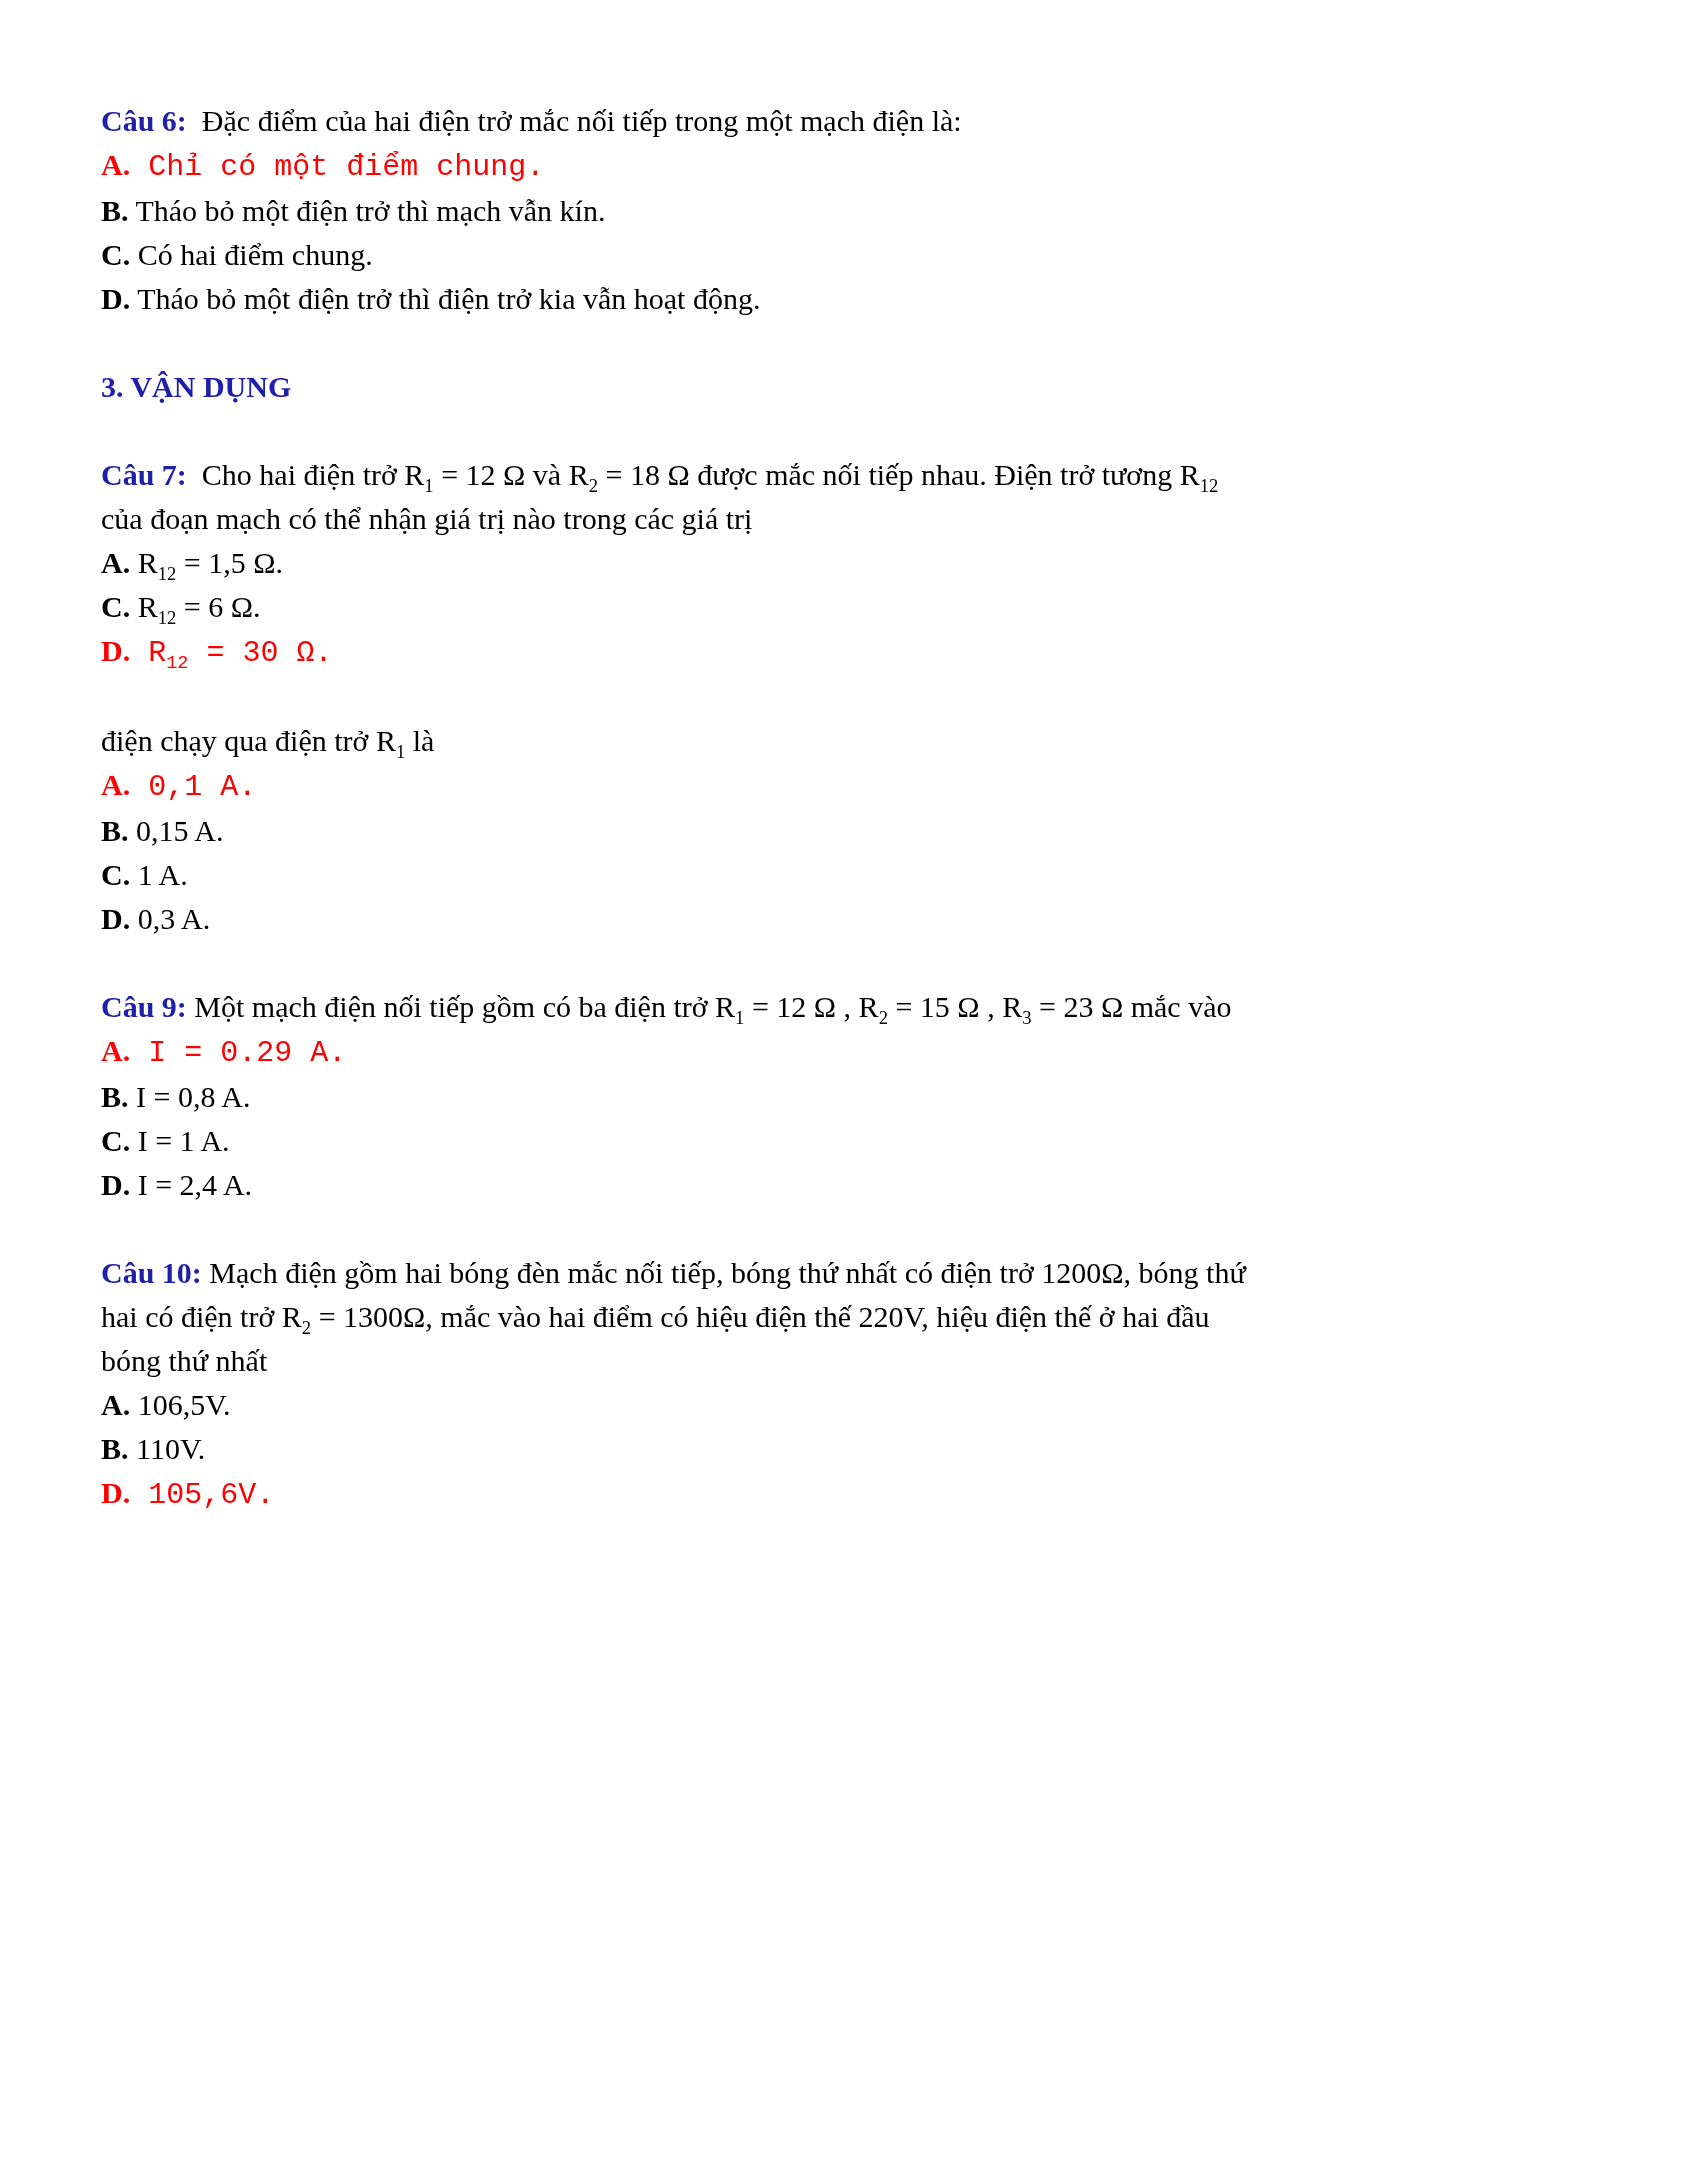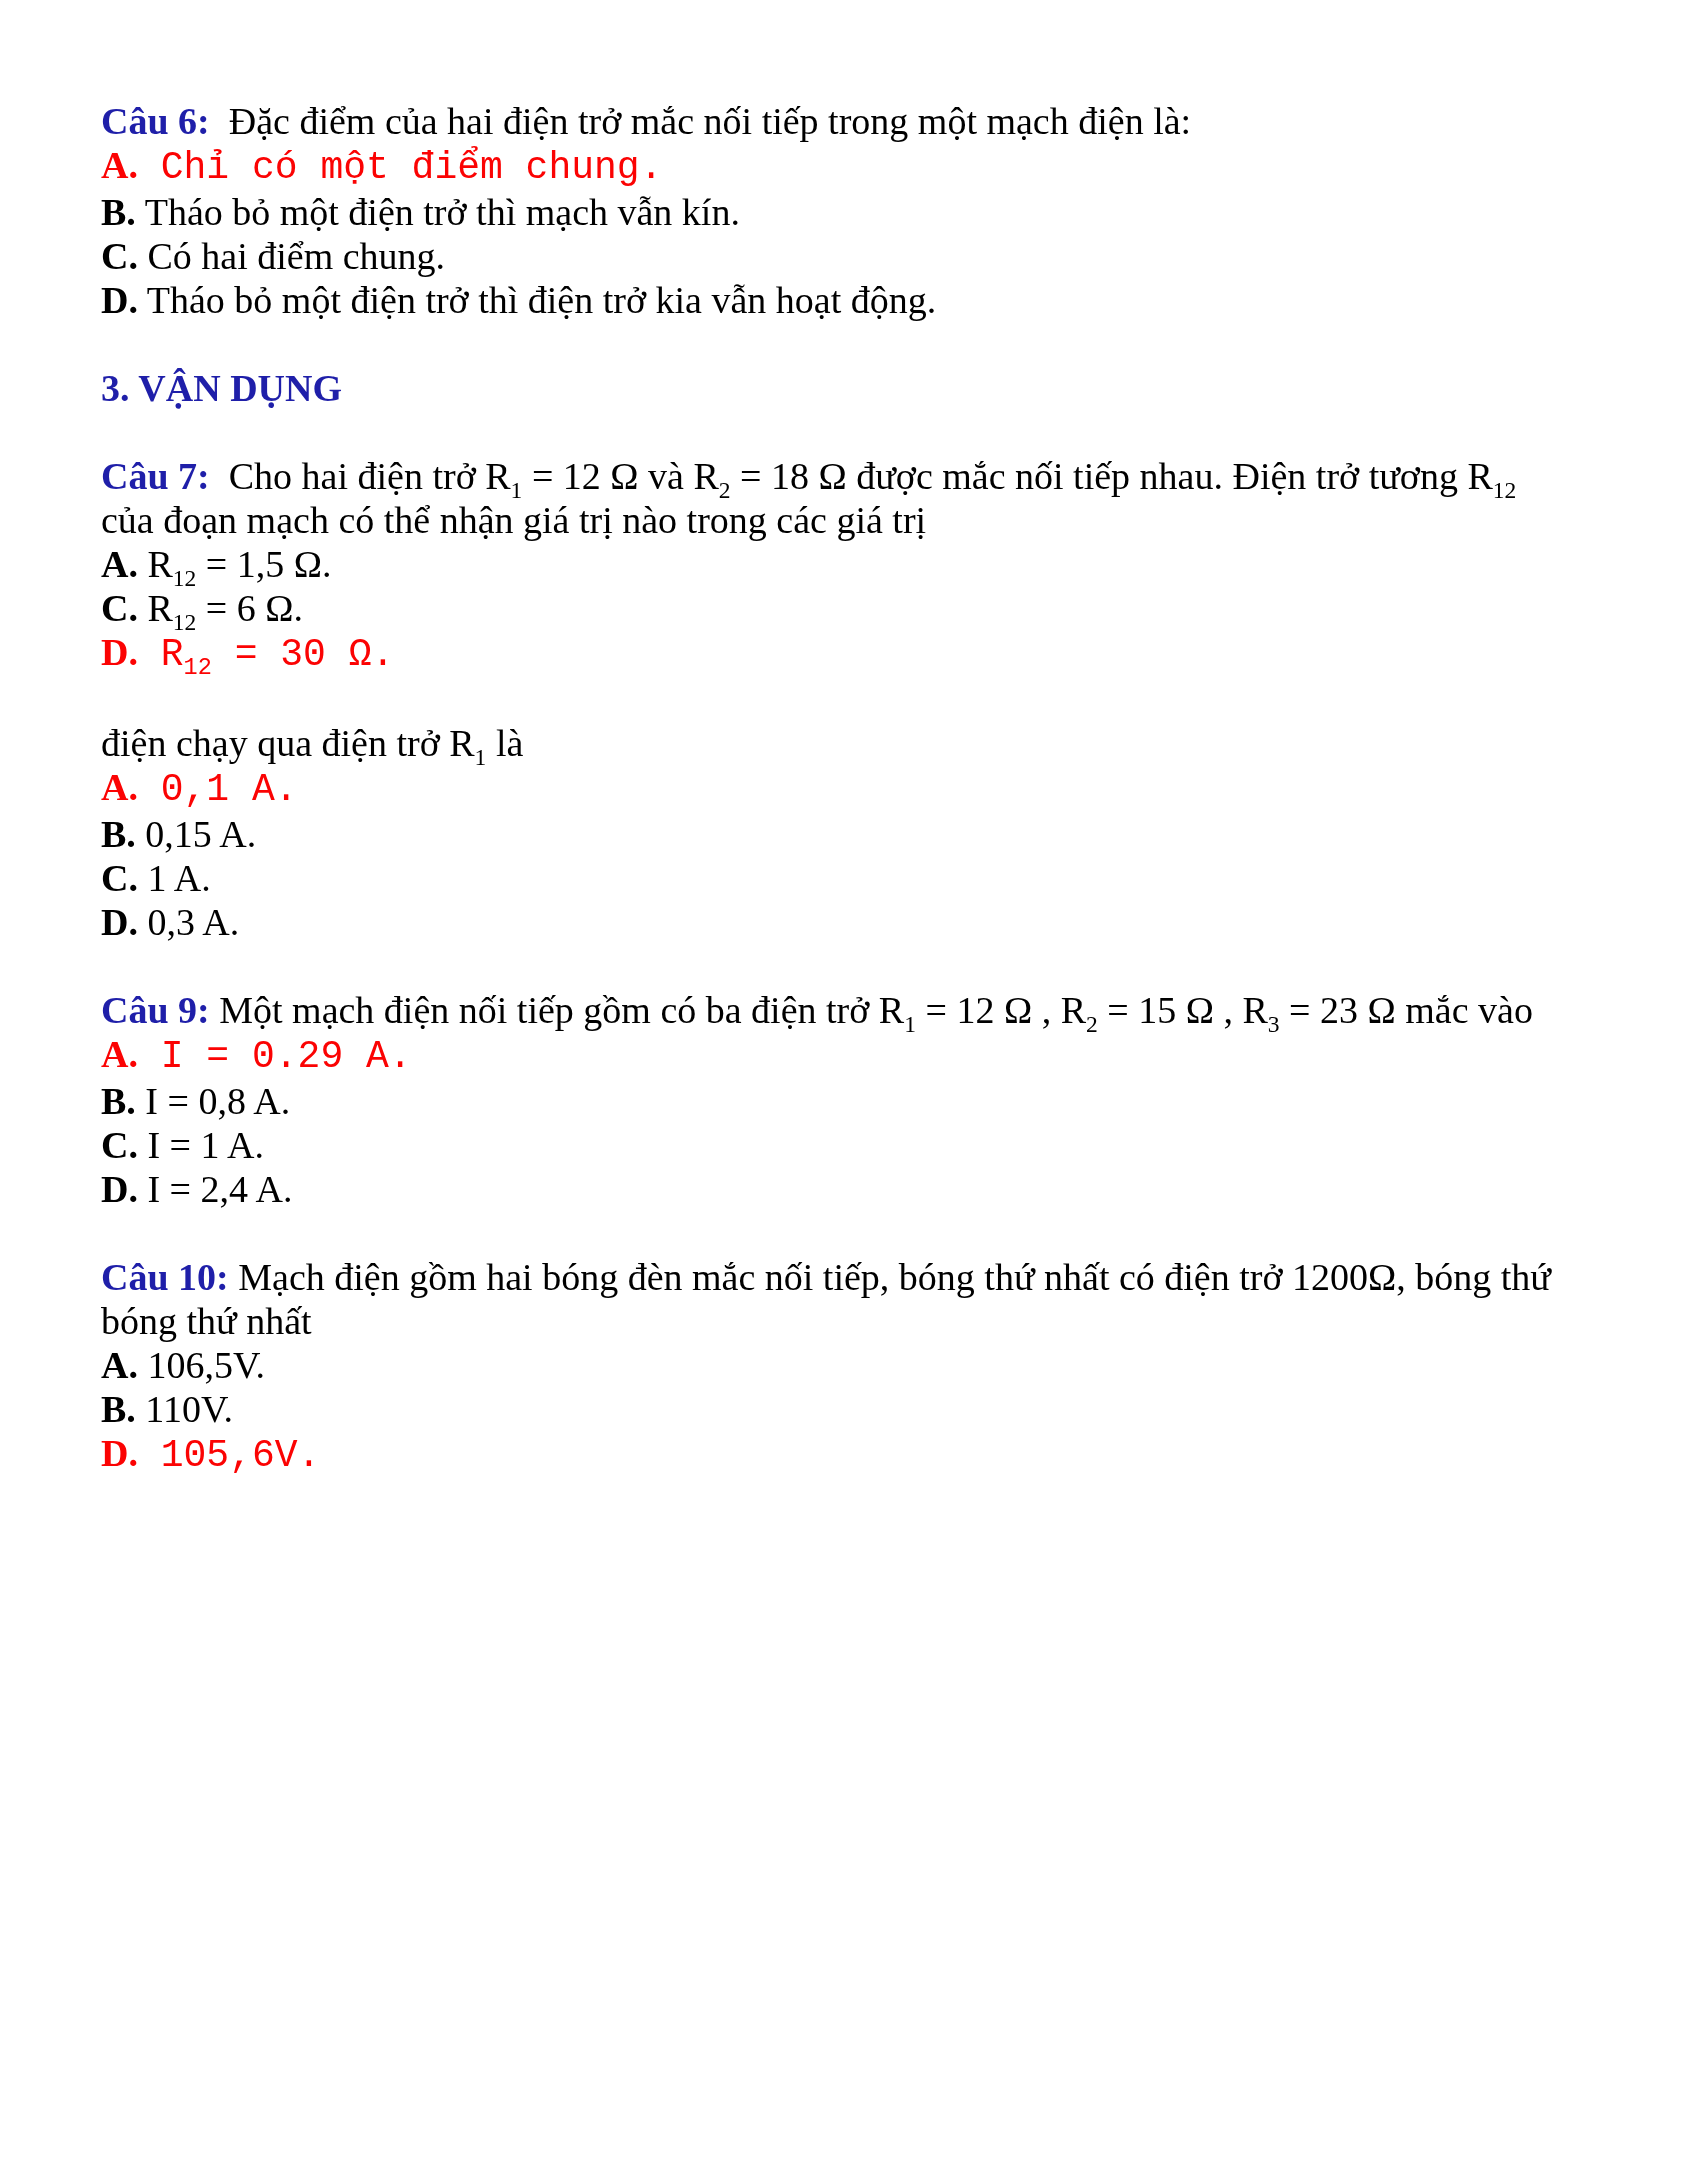--- a/index.html
+++ b/index.html
@@ -18,21 +18,21 @@
   }
   .page {
     width: 1687px;
     height: 2183px;
     padding: 99px 73px 0 101px;
     overflow: hidden;
   }
   .block { margin-bottom: 44px; }
   .line {
     line-height: 44px;
-    font-size: 38px;
+    font-size: 30px;
     white-space: pre;
   }
   sub {
     font-size: 0.62em;
     line-height: 0;
     vertical-align: sub;
   }
   .seg-qlabel   { color: var(--blue); font-weight: bold; }
   .seg-heading  { color: var(--blue); font-weight: bold; margin-top: 25px; }
   .seg-body     { color: var(--black); }
@@ -71,19 +71,20 @@
     </div>
     <div class="block">
       <div class="line"><span class="seg-qlabel">Câu 9:</span><span class="seg-body"> Một mạch điện nối tiếp gồm có ba điện trở R<sub>1</sub> = 12 Ω , R<sub>2</sub> = 15 Ω , R<sub>3</sub> = 23 Ω mắc vào</span></div>
       <div class="line"><span class="seg-optletter-red">A.</span><span class="seg-opttext-red"> I = 0.29 A.</span></div>
       <div class="line"><span class="seg-optletter">B.</span><span class="seg-opttext"> I = 0,8 A.</span></div>
       <div class="line"><span class="seg-optletter">C.</span><span class="seg-opttext"> I = 1 A.</span></div>
       <div class="line"><span class="seg-optletter">D.</span><span class="seg-opttext"> I = 2,4 A.</span></div>
     </div>
     <div class="block">
       <div class="line"><span class="seg-qlabel">Câu 10:</span><span class="seg-body"> Mạch điện gồm hai bóng đèn mắc nối tiếp, bóng thứ nhất có điện trở 1200Ω, bóng thứ</span></div>
+      <div class="line"><span class="seg-body">hai có điện trở R<sub>2</sub> = 1300Ω, mắc vào hai điểm có hiệu điện thế 220V, hiệu điện thế ở hai đầu</span></div>
       <div class="line"><span class="seg-body">bóng thứ nhất</span></div>
       <div class="line"><span class="seg-optletter">A.</span><span class="seg-opttext"> 106,5V.</span></div>
       <div class="line"><span class="seg-optletter">B.</span><span class="seg-opttext"> 110V.</span></div>
       <div class="line"><span class="seg-optletter-red">D.</span><span class="seg-opttext-red"> 105,6V.</span></div>
     </div>
   </div>
 
 
 </body></html>

